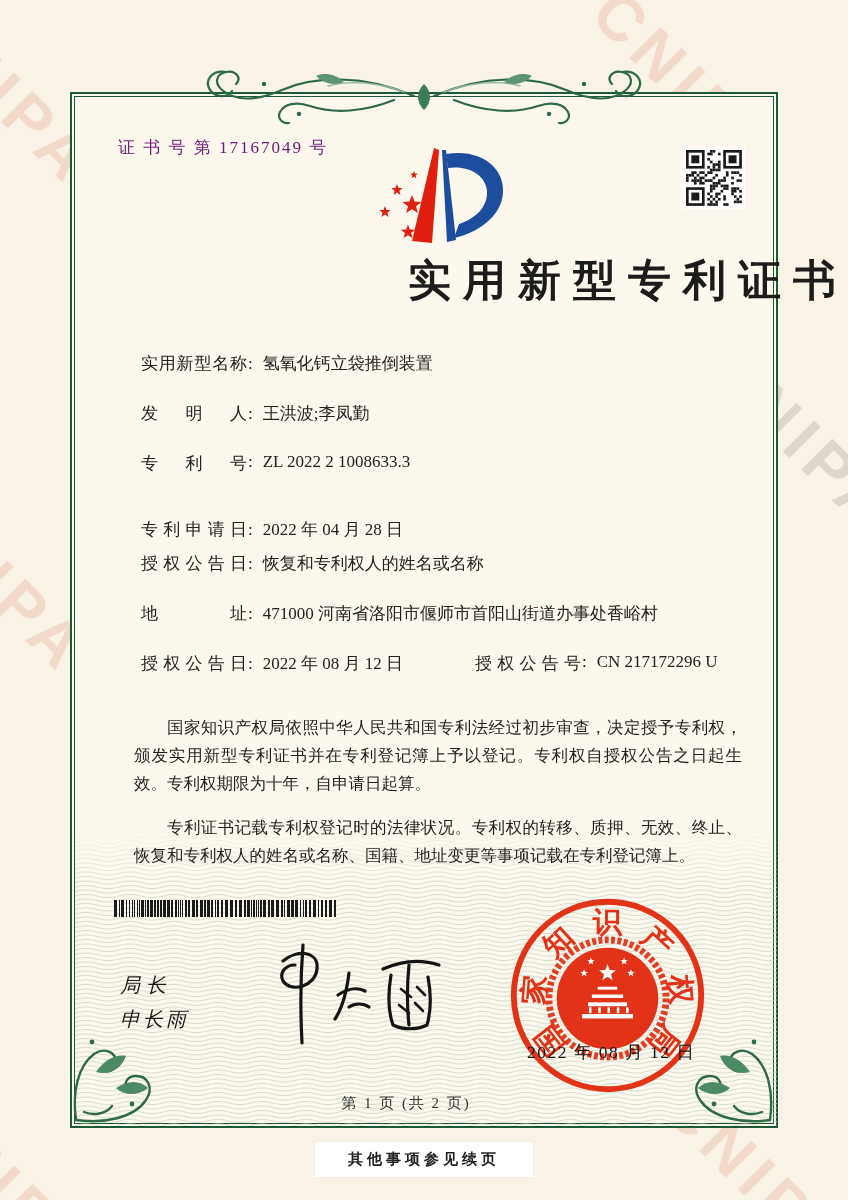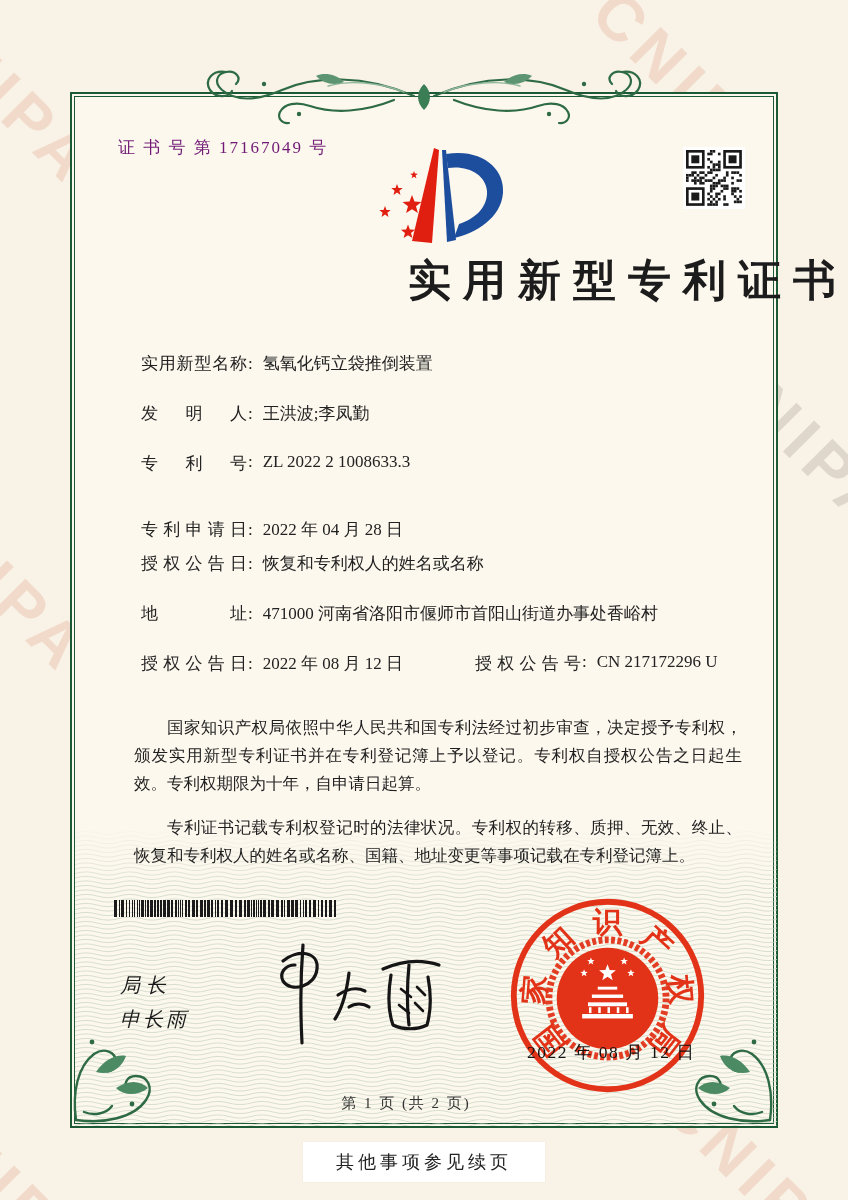--- a/index.html
+++ b/index.html
@@ -32,22 +32,22 @@
   .paras p{margin:16px;text-indent:2em;}
   .barcode{position:absolute;left:114px;top:900px;z-index:4;}
   .director{position:absolute;left:120px;font-size:20px;color:#1b1b1b;z-index:4;letter-spacing:6px;font-style:italic;}
   .signature{position:absolute;left:245px;top:935px;z-index:4;}
   .seal{position:absolute;left:505px;top:893px;z-index:5;}
   .seal-date{position:absolute;left:527px;top:1040px;font-size:17.5px;color:#141414;
              letter-spacing:1.5px;z-index:6;white-space:nowrap;}
   .page-info{position:absolute;left:0px;top:1094px;width:812px;text-align:center;font-size:15px;
              letter-spacing:2px;color:#333;z-index:4;}
   .footer-note{position:absolute;left:424px;top:1142px;transform:translateX(-50%);
-               background:#ffffff;padding:8px 33px;font-size:18px;letter-spacing:4px;
-               color:#222;z-index:4;white-space:nowrap;box-shadow:0 0 2px rgba(0,0,0,0.05);}
+               background:#ffffff;padding:8px 33px;font-size:15px;letter-spacing:4px;
+               color:#222;z-index:4;white-space:nowrap;box-shadow:0 0 2px rgba(0,0,0,0.05);font-weight:bold;}
   svg{display:block;}
 </style>
 </head>
 <body>
 
 <div class="page">
 
   <div class="wm" style="left:-55px;top:-18px;">CNIPA</div>
   <div class="wm" style="left:630px;top:-25px;">CNIPA</div>
   <div class="wm grey" style="left:745px;top:330px;">CNIPA</div>

